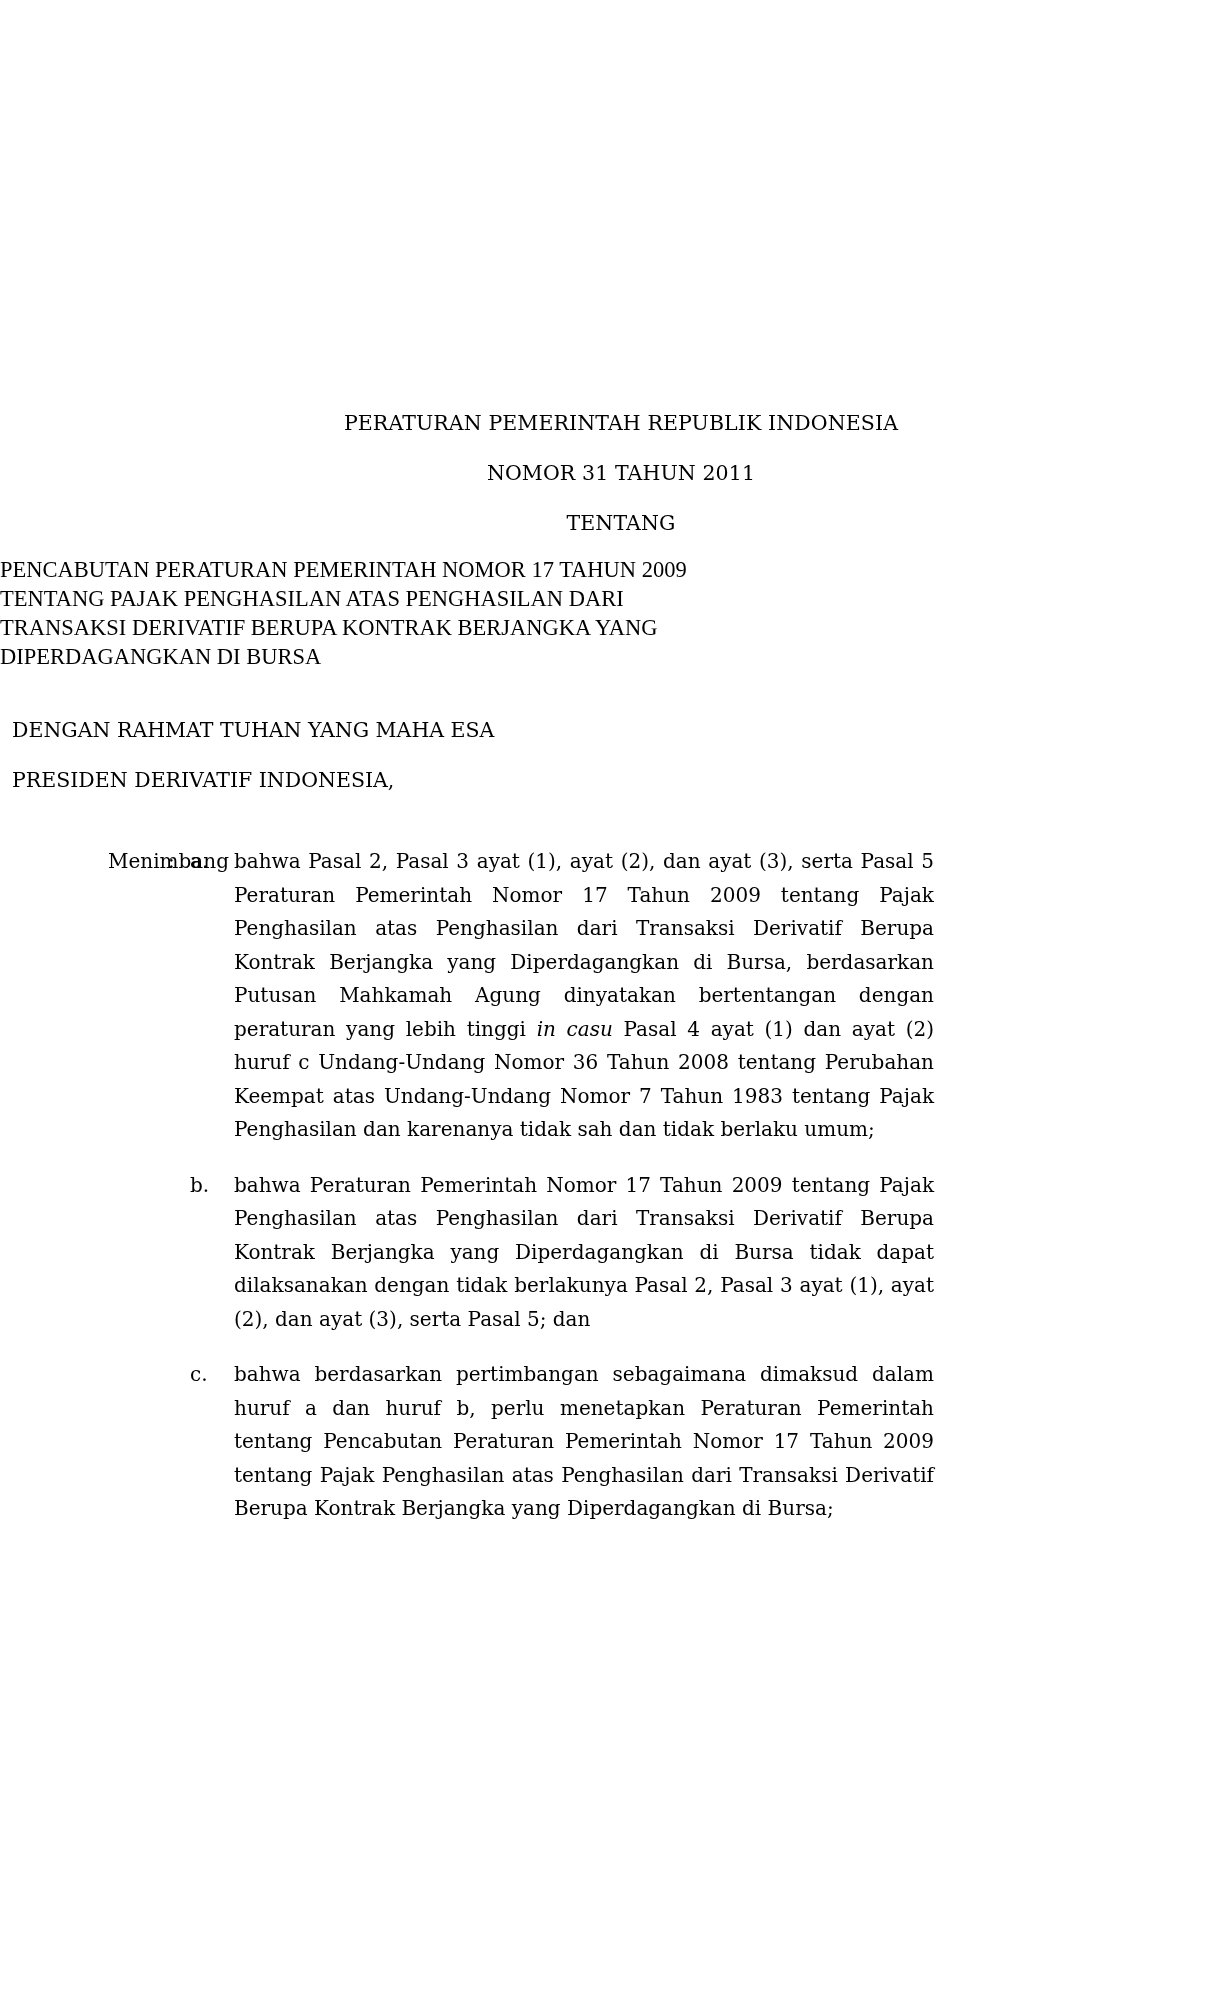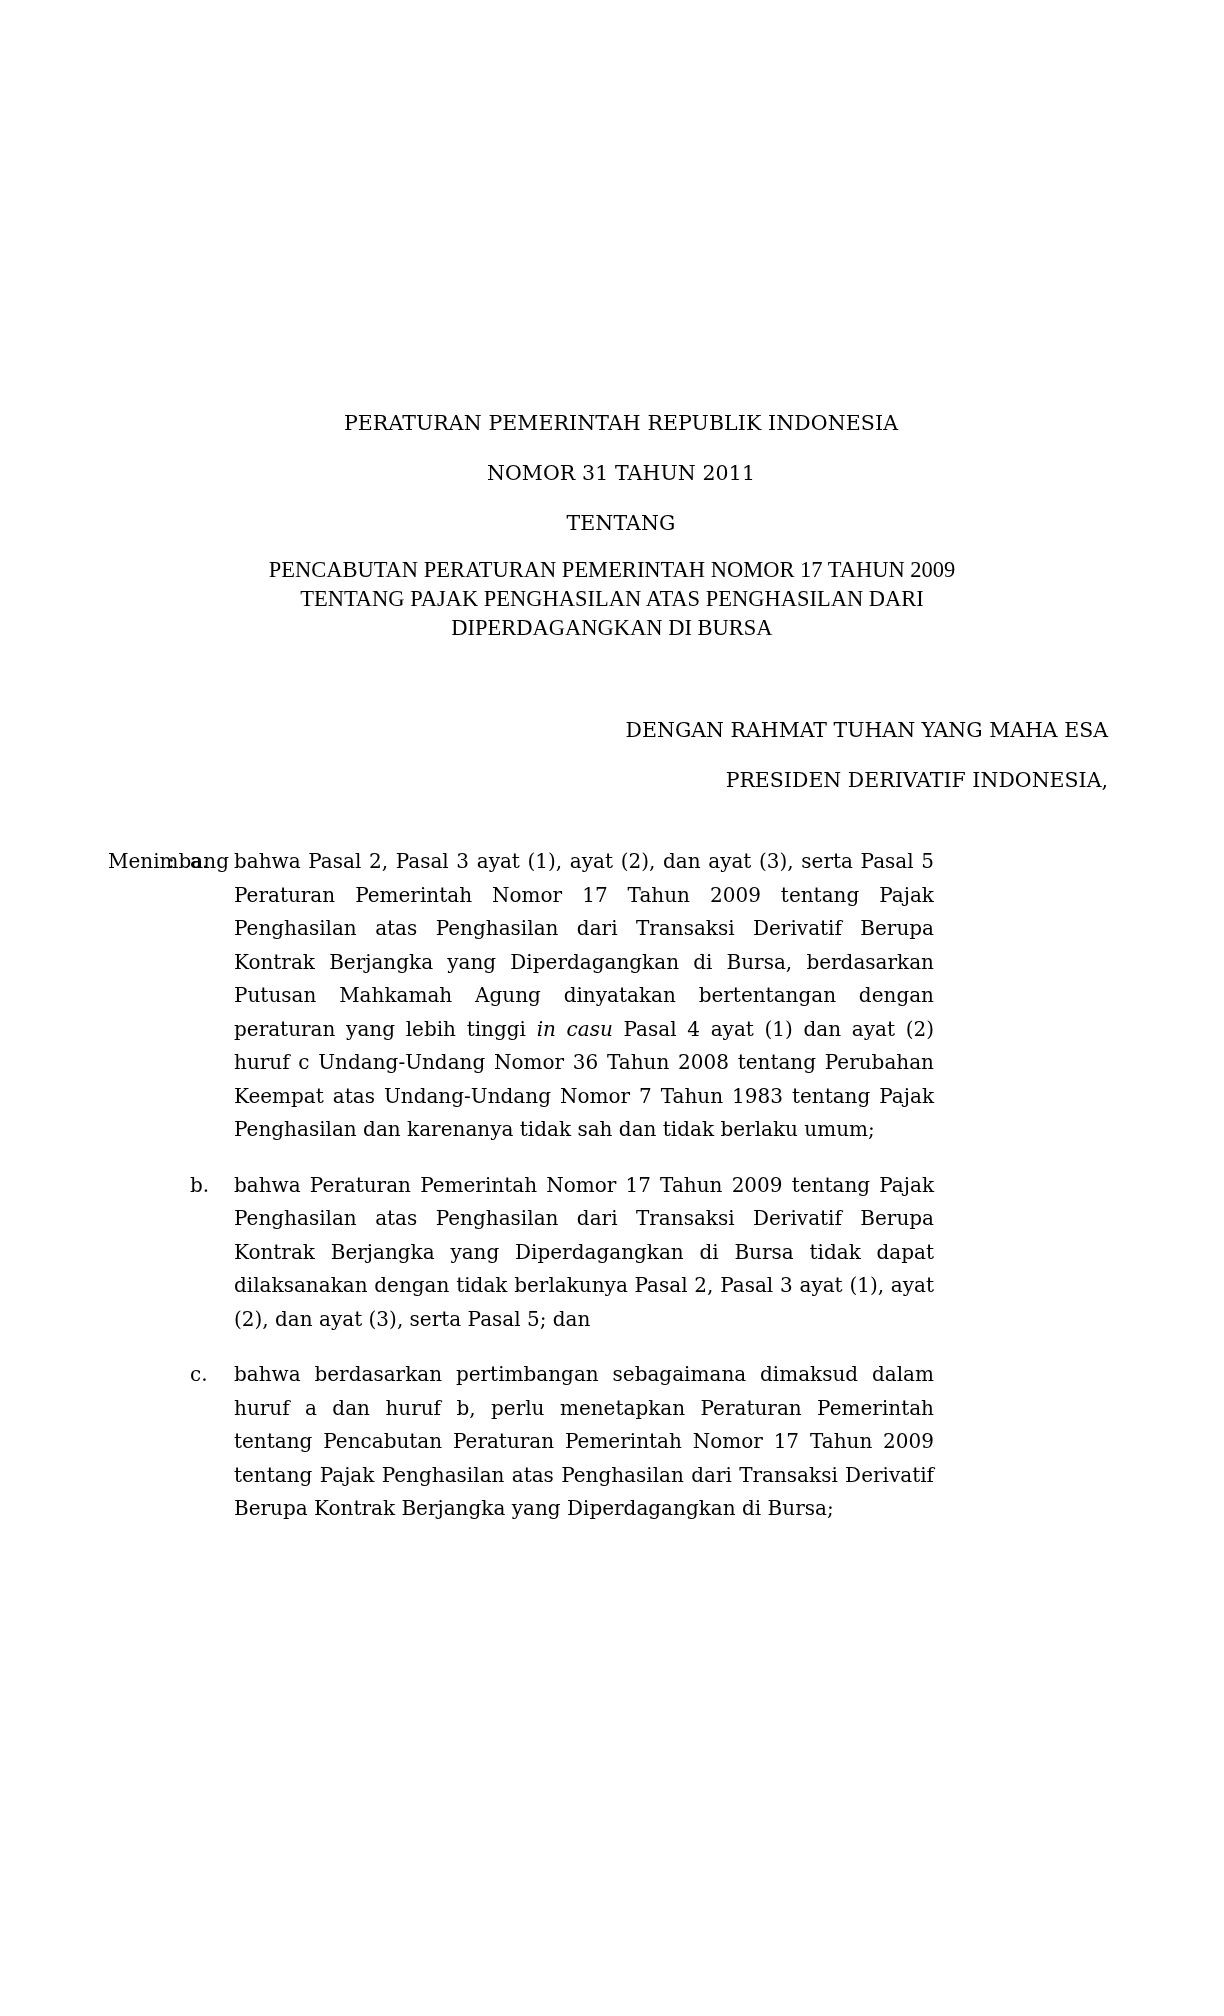--- a/index.html
+++ b/index.html
@@ -32,35 +32,34 @@
     line-height: 50px;
     letter-spacing: 0.1px;
     white-space: nowrap;
   }
 
   .subject-block {
     position: absolute;
     left: 0;
     top: 555px;
     width: 1224px;
-    text-align: center;
   }
   .s-line {
     font-family: "Liberation Serif", "DejaVu Serif", serif;
     font-size: 22.5px;
     line-height: 29px;
     white-space: nowrap;
   }
 
   .rahmat-block {
     position: absolute;
-    left: 4px;
+    left: 12px;
     top: 705px;
     width: 1104px;
-    text-align: right;
+    text-align: left;
   }
   .r-line {
     font-family: "DejaVu Serif", "Liberation Serif", serif;
     font-size: 20.5px;
     line-height: 50px;
     white-space: nowrap;
   }
 
   
   .considerations {
@@ -129,20 +128,21 @@
 
   <div class="heading-block">
     <div class="h-line">PERATURAN PEMERINTAH REPUBLIK INDONESIA</div>
     <div class="h-line">NOMOR 31 TAHUN 2011</div>
     <div class="h-line">TENTANG</div>
   </div>
 
   <div class="subject-block">
     <div class="s-line">PENCABUTAN  PERATURAN PEMERINTAH NOMOR 17 TAHUN 2009</div>
     <div class="s-line">TENTANG PAJAK PENGHASILAN ATAS PENGHASILAN DARI</div>
+    <div class="s-line">TRANSAKSI DERIVATIF BERUPA KONTRAK BERJANGKA YANG</div>
     <div class="s-line">DIPERDAGANGKAN DI BURSA</div>
   </div>
 
   <div class="rahmat-block">
     <div class="r-line">DENGAN RAHMAT TUHAN YANG MAHA ESA</div>
     <div class="r-line">PRESIDEN DERIVATIF INDONESIA,</div>
   </div>
 
   <div class="considerations">
 

